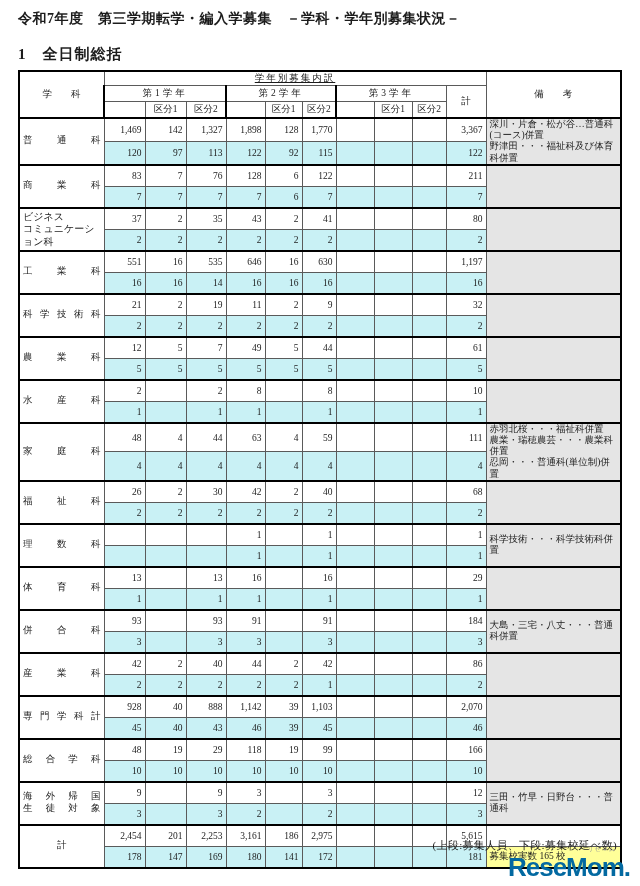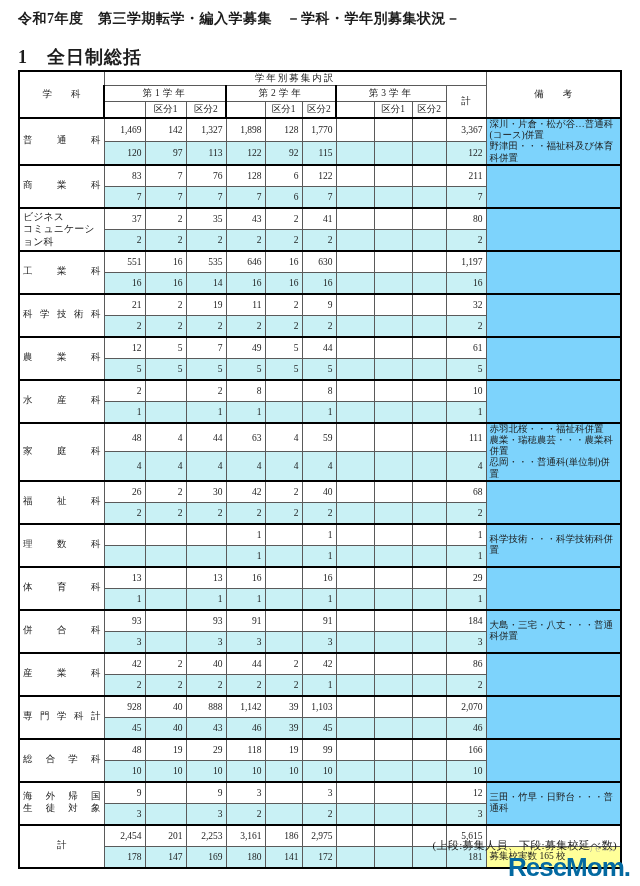--- a/index.html
+++ b/index.html
@@ -18,38 +18,38 @@
     position:relative;
     overflow:hidden;
   }
   .page-title{
     position:absolute;left:18px;top:10px;
     font-size:14px;font-weight:bold;letter-spacing:.5px;
     white-space:nowrap;
   }
   .section-title{
     position:absolute;left:18px;top:45px;
-    font-size:18px;font-weight:bold;letter-spacing:1px;font-family:Liberation Serif, serif;
+    font-size:15px;font-weight:bold;letter-spacing:1px;font-family:Liberation Serif, serif;
   }
   table.main{
     position:absolute;left:18px;top:70px;
     border-collapse:collapse;table-layout:fixed;
     width:602px;
     border:2px solid var(--thick);
   }
   table.main th,table.main td{
     border:1px solid var(--thin);
     padding:0 3px;
     font-weight:normal;
     font-size:9.5px;
     overflow:hidden;
     vertical-align:middle;
   }
   thead th{text-align:center;}
-  th.h-breakdown{height:13px;border-left:2px solid var(--thick);letter-spacing:2px;font-size:9px;}
+  th.h-breakdown{height:13px;border-left:2px solid var(--thick);letter-spacing:2px;font-size:9px;text-decoration:underline;}
   th.h-dept,th.h-remarks{font-size:10px;border-radius:20px;}
   th.h-remarks{border-left:2px solid var(--thick);}
   th.h-grade{height:15px;border-bottom:none;letter-spacing:3px;}
   th.h-grade.gl{border-left:2px solid var(--thick);}
   th.h-sub{height:15px;font-size:9px;}
   th.h-sub-blank{border-top:none;}
   th.h-sub-blank.gl{border-left:2px solid var(--thick);}
   th.h-total{border-left:2px solid var(--thick);font-size:10px;}
   tbody td{height:20px;}
   tbody tr.u td{border-top:2px solid var(--thick);}
@@ -58,21 +58,21 @@
   td.gl{border-left:2px solid var(--thick);}
   td.dept{
     vertical-align:middle;font-size:9.5px;line-height:1.25;
     padding:0 4px;background:#fff;
   }
   td.dept .jl{text-align:justify;text-align-last:justify;}
   td.dept .ll{text-align:left;font-size:10px;letter-spacing:0;}
   td.dept .cl{text-align:center;text-align-last:center;}
   td.remarks{
     vertical-align:middle;font-size:8.8px;line-height:1.18;
-    white-space:pre-line;padding:1px 3px;background:#7dd3fc;
+    white-space:pre-line;padding:1px 3px;background:#e5e5e5;
   }
   td.remarks-half{font-size:8.8px;padding:1px 3px;vertical-align:middle;}
   td.remarks-half.yellow{background:var(--highlight);}
   .footnote{
     position:absolute;top:838px;right:23px;
     font-size:11px;letter-spacing:.3px;
   }
   .watermark{
     position:absolute;top:845px;right:10px;
     text-align:right;

